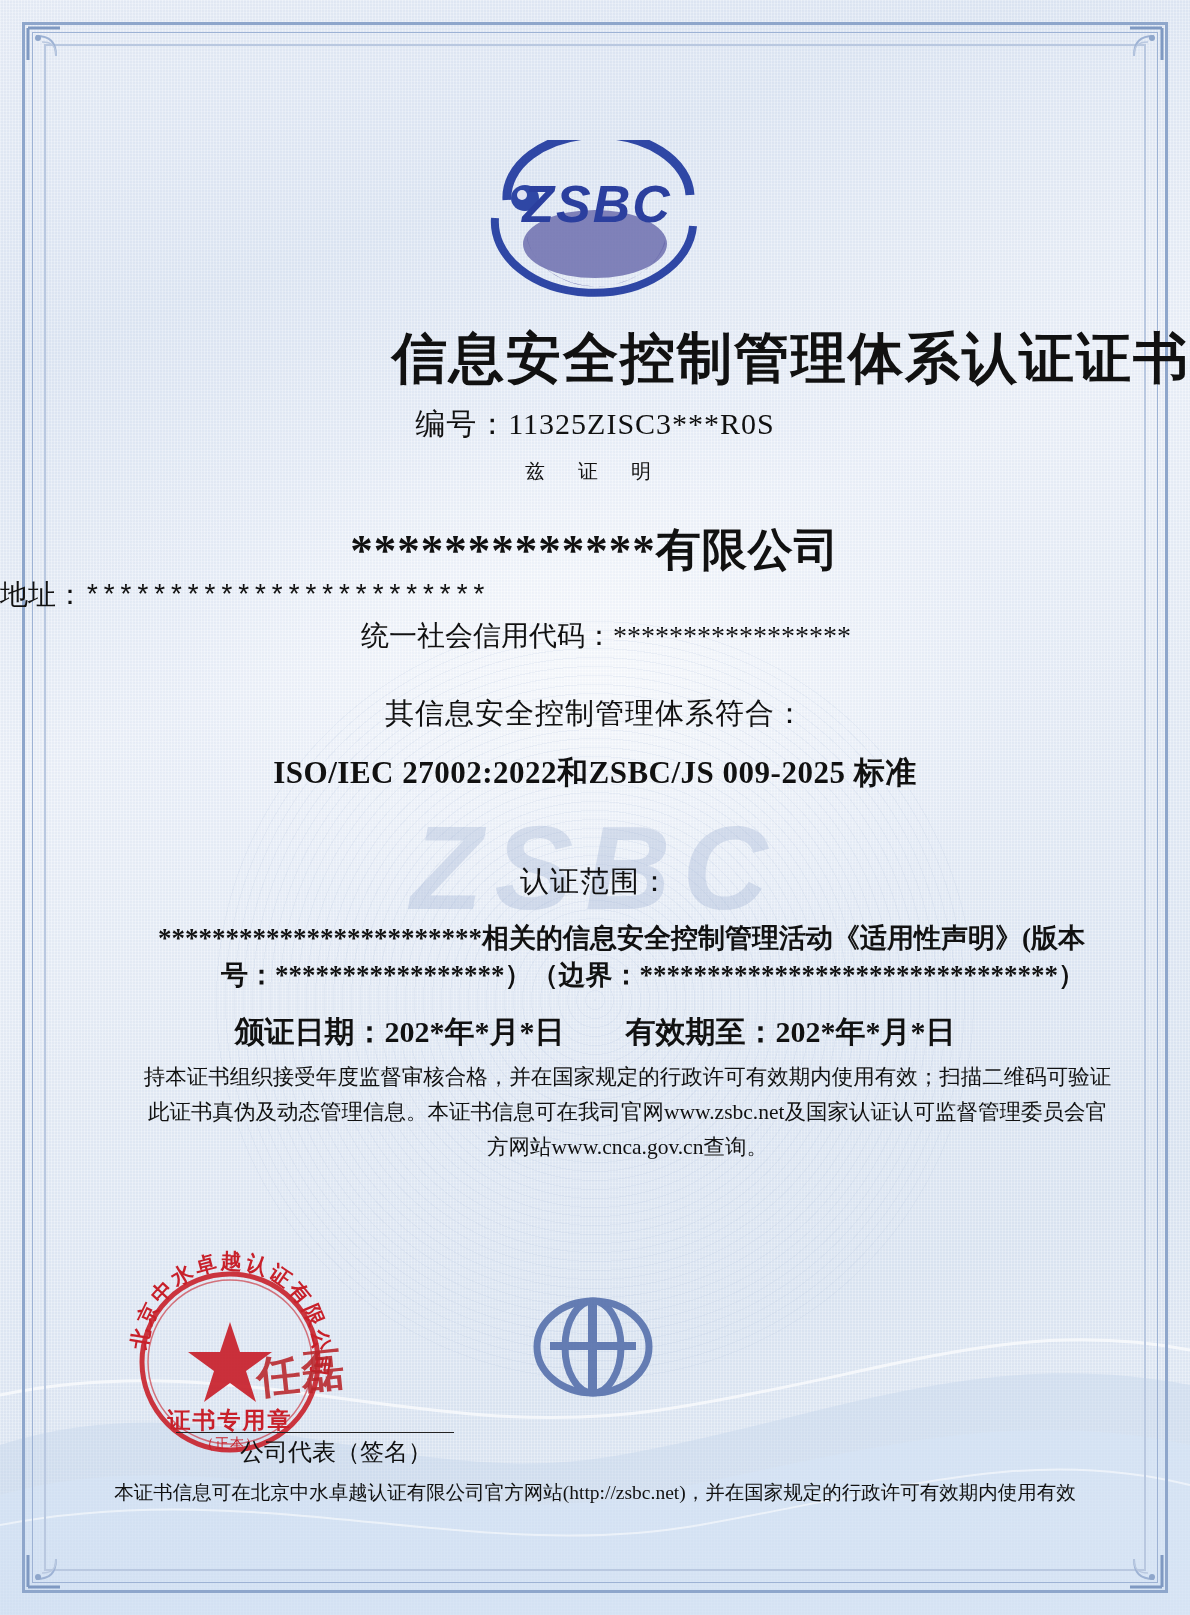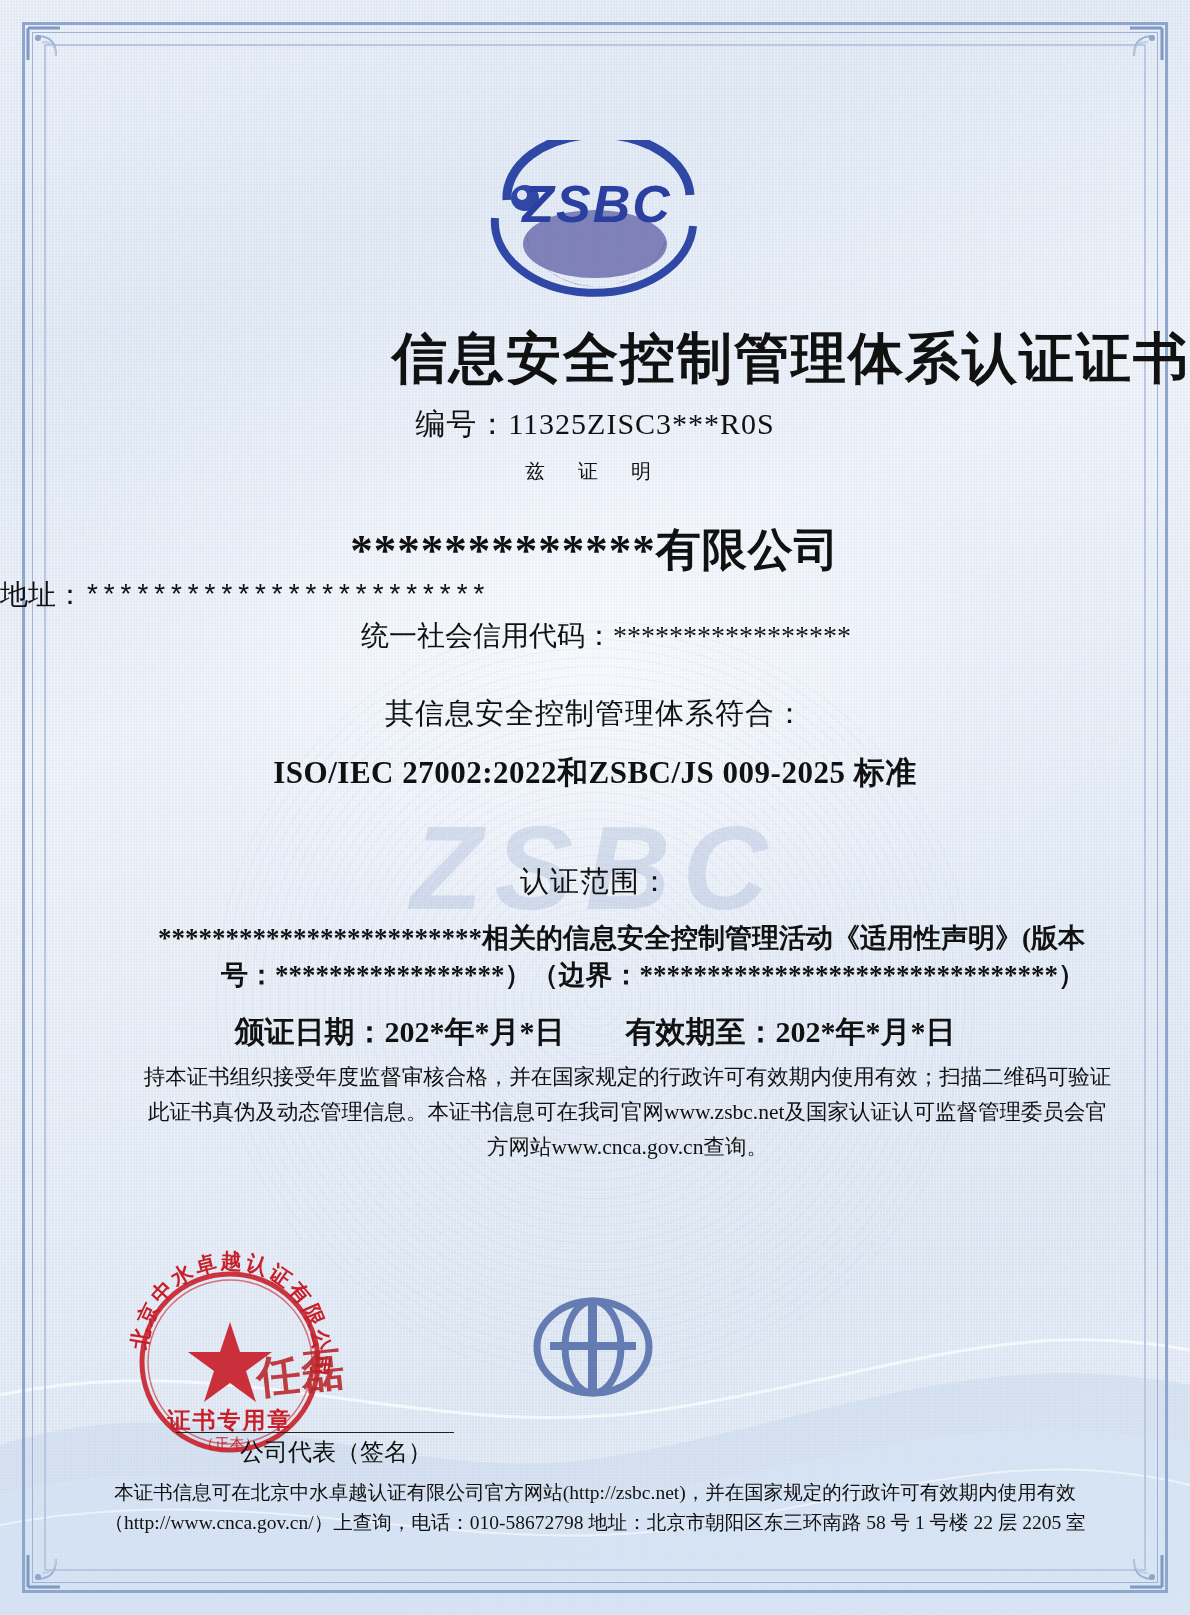--- a/index.html
+++ b/index.html
@@ -389,17 +389,16 @@
 
     <svg class="cnas-mark" viewBox="0 0 130 130">
       <ellipse cx="65" cy="65" rx="56" ry="46" fill="none" stroke="#4f6aa8" stroke-width="7"></ellipse>
       <rect x="22" y="60" width="86" height="8" fill="#4f6aa8"></rect>
       <rect x="60" y="18" width="9" height="94" fill="#4f6aa8"></rect>
       <ellipse cx="65" cy="65" rx="28" ry="46" fill="none" stroke="#4f6aa8" stroke-width="7"></ellipse>
     </svg>
 
     <div class="footer">
       <div>本证书信息可在北京中水卓越认证有限公司官方网站(http://zsbc.net)，并在国家规定的行政许可有效期内使用有效</div>
-      <div>（http://www.cnca.gov.cn/）上查询，电话：010-58672798 地址：北京市朝阳区东三环南路 58 号 1 号楼 22 层 2205 室</div>
     </div>
 
   </div>
 </div>
 
 </body></html>

